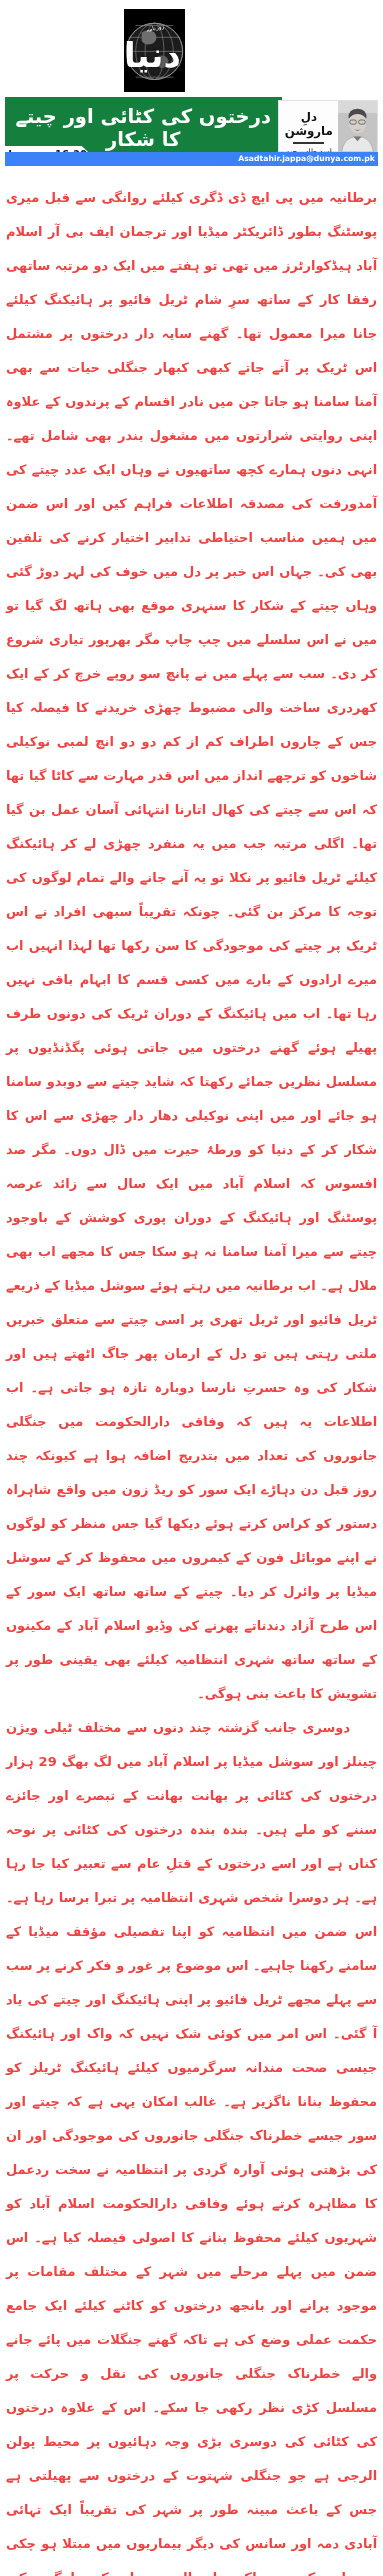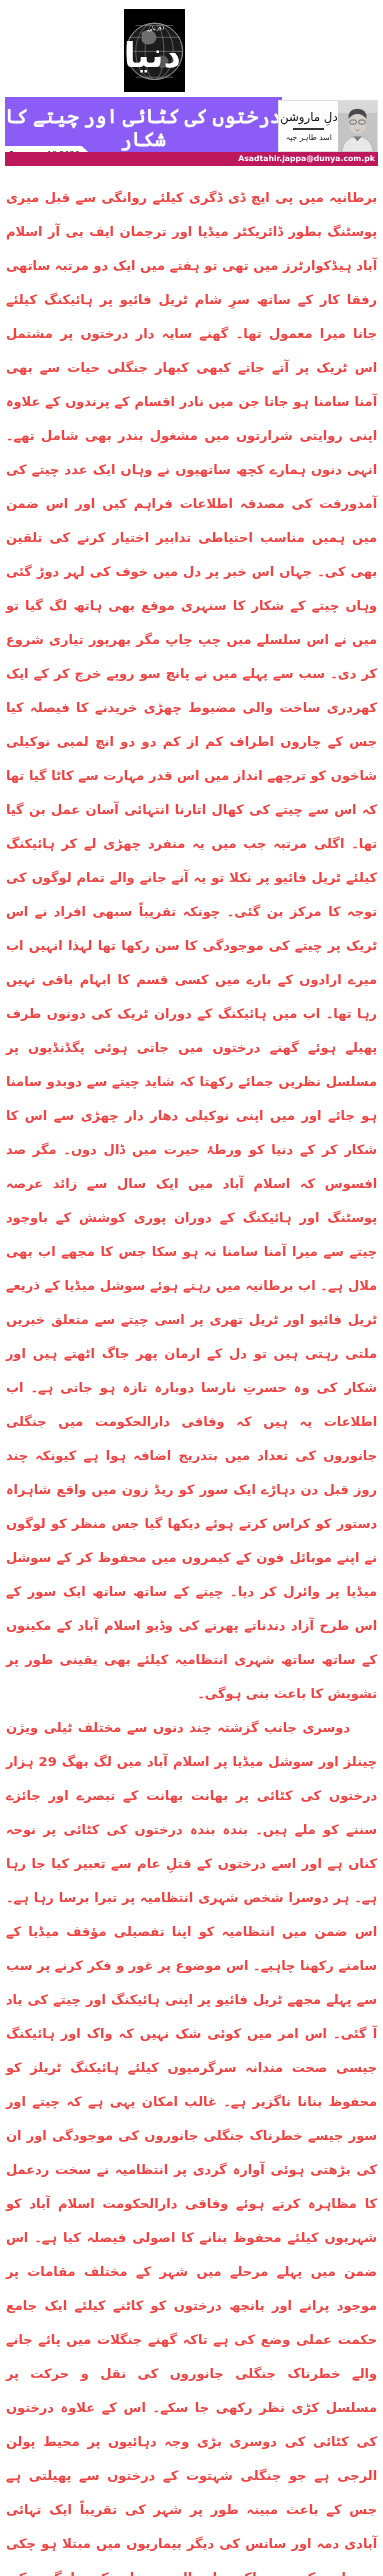--- a/index.html
+++ b/index.html
@@ -9,34 +9,34 @@
 
   
   .masthead { height:97px; position:relative; }
   .logo { position:absolute; left:124px; top:9.4px; width:61px; height:83px; background:#000; overflow:hidden; }
   .logo svg { position:absolute; left:0; top:0; }
   .logo-sub { position:absolute; top:15.3px; left:5.9px; width:50px; color:#f2f2f2; font-size:5.9px; text-align:center; transform:rotate(-14deg); direction:rtl; }
   .logo-text { position:absolute; top:17.7px; left:0; width:100%; height:100%; color:#ffffff; font-size:34px; font-weight:bold; text-align:left; direction:rtl; line-height:57px; text-shadow:0 0 1.2px #000; }
 
   
   .header-row { position:relative; height:69px; margin:0 4.7px; }
-  .headline-bar { position:absolute; left:0; top:0; width:277px; height:65px; background:#8b5cf6;font-family:Liberation Serif, serif; }
+  .headline-bar { position:absolute; left:0; top:0; width:277px; height:65px; background:#15803d; }
   .headline { position:absolute; left:0; right:0; top:8.3px; text-align:center; color:#ffffff; font-size:19.5px; font-weight:bold; direction:rtl; }
   .date-tab { position:absolute; left:0; bottom:0; width:94px; height:16px; background:#ffffff;
               clip-path:polygon(0 0, 82% 0, 100% 100%, 0 100%); display:flex; align-items:center; }
   .date-tab span { font-size:10px; font-weight:bold; color:#1c1c1c; padding-left:3.5px; letter-spacing:0.1px; }
 
   .author-box { position:absolute; right:0; top:2.9px; width:100px; height:52px; background:#fdfdfd; border:0.6px solid #e0e0e0; display:flex; }
   .author-meta { flex:1; direction:rtl; text-align:center; padding-top:9.4px; }
-  .column-name { font-size:11.8px; font-weight:normal; color:#111; direction:rtl; }
+  .column-name { font-size:11.8px; font-weight:bold; color:#111; direction:rtl; }
   .author-rule { width:31px; height:1.2px; background:#333; margin:4.1px auto 3.5px; }
   .author-name { font-size:7.7px; color:#222; direction:rtl; }
   .author-photo { width:39px; height:51px; overflow:hidden; }
 
-  .email-bar { position:absolute; left:0; top:55px; width:100%; height:14px; background:#be185d;padding-left:11px; }
+  .email-bar { position:absolute; left:0; top:55px; width:100%; height:14px; background:#3b82f6;padding-left:11px; }
   .email { position:absolute; right:3.5px; top:2.4px; color:#ffffff; font-size:7.7px; font-weight:bold; }
 
   
   .article { margin:15.3px 5.9px 0; direction:rtl; }
   .article p { font-size:13px; line-height:34px; color:#ef4444; text-align:justify; font-weight:bold; }
   .article p.indent { text-indent:27px; }
 </style>
 </head>
 <body>
 

